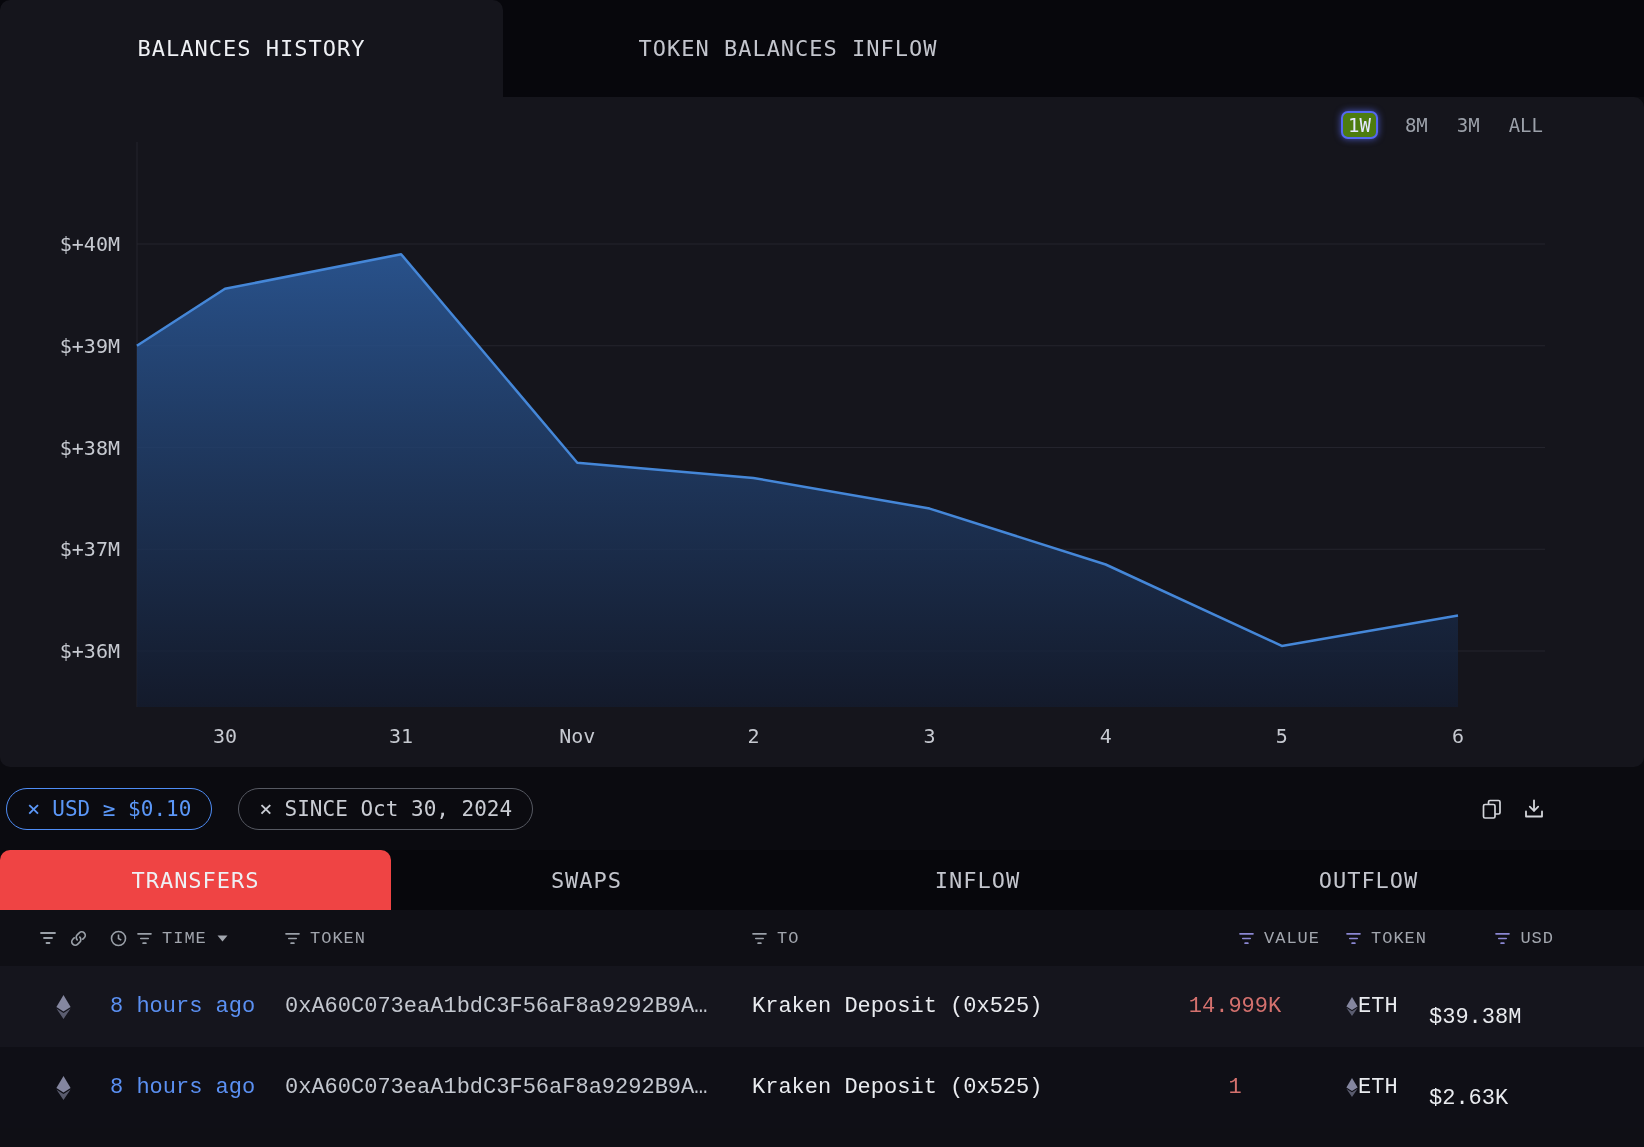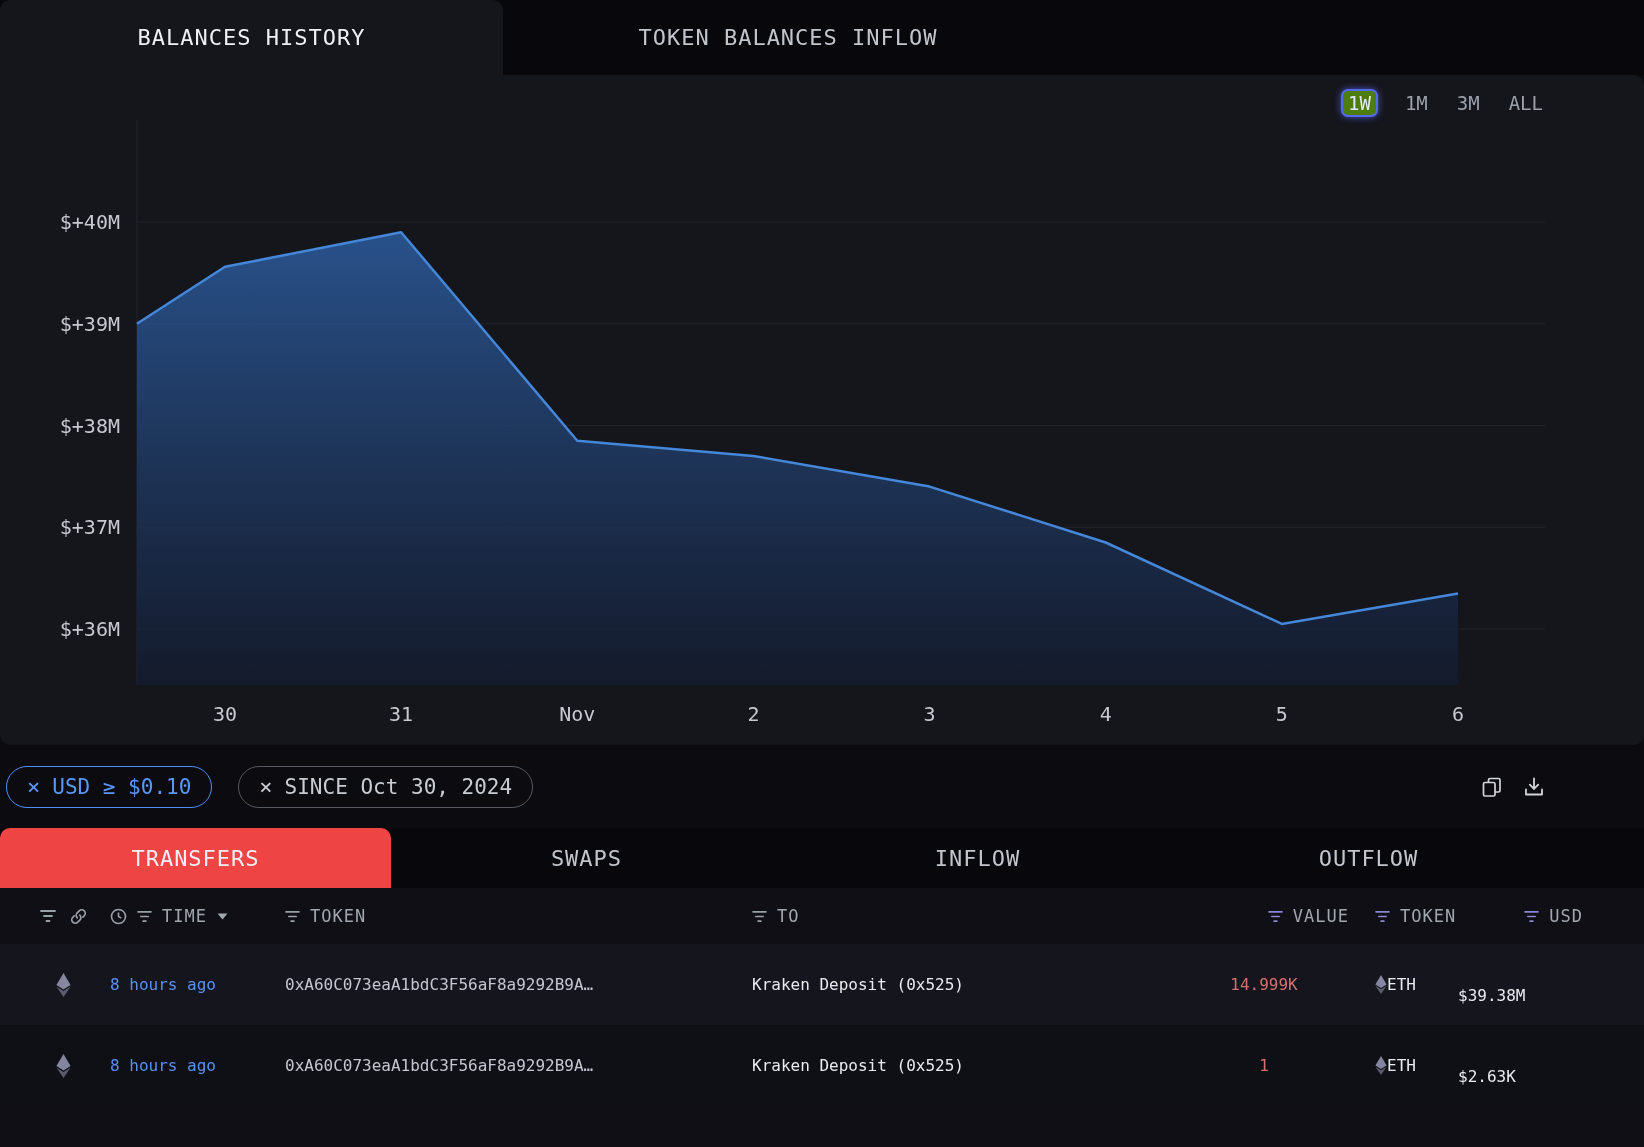--- a/index.html
+++ b/index.html
@@ -7,21 +7,21 @@
     width:1644px; height:1147px; overflow:hidden;
     background:#0b0b10;
     font-family:"DejaVu Sans Mono", monospace;
     -webkit-font-smoothing:antialiased;
   }
   svg { display:block; }
 
   
   .top-tabs {
     display:grid; grid-template-columns:503px 570px 502px 1fr;
-    height:75px; background:#07070c;
+    height:97px; background:#07070c;
   }
   .tab {
     display:flex; align-items:center; justify-content:center;
     color:#c3c5cd; font-size:22px; letter-spacing:1px; cursor:pointer;
     white-space:nowrap;
   }
   .tab.active { background:#15151c; color:#eef0f4; border-radius:10px 10px 0 0; }
 
   
   .chart-card {
@@ -65,32 +65,32 @@
   }
   .bottom-tabs .tab { font-size:22px; }
   .bottom-tabs .tab.active { background:#ef4444; }
 
   
   .table { background:#0f0f15; height:259px; }
   .thead, .trow {
     display:grid;
     grid-template-columns:74px 175px 467px 1fr 170px 109px 125px;
     align-items:center;
-    padding-left:36px; padding-right:61px;
+    padding-left:36px; padding-right:90px;font-family:Liberation Mono, monospace;
   }
   .thead { height:56px; color:#a2a6ae; font-size:17px; letter-spacing:1px; }
   .hcell { display:flex; align-items:center; gap:10px; white-space:nowrap; }
   .hcell .ficon { color:#9aa0a8; display:flex; }
   .hcell .ficon.purple { color:#8b87d2; }
   .hcell.right { justify-content:flex-end; }
   .hcell.token { padding-left:26px; }
   .h-icons { gap:14px; padding-left:4px; }
   .caret { color:#a2a6ae; }
 
-  .trow { height:81px; font-size:16px; background:#15151d; }
+  .trow { height:81px; font-size:22px; background:#15151d; }
   .trow.alt { background:#0f0f16; }
   .c-icon { padding-left:20px; color:#8b8da8; display:flex; }
   .c-time { color:#5b90f2; cursor:pointer; white-space:nowrap; }
   .c-from { color:#c3c7cf; cursor:pointer; white-space:nowrap; overflow:hidden; }
   .c-to   { color:#e9ebef; cursor:pointer; white-space:nowrap; }
   .c-value{ color:#d4716e; text-align:center; white-space:nowrap; }
   .c-token{ display:flex; align-items:center; padding-left:26px; color:#e9ebef; }
   .c-token .eth { color:#8b8da8; display:flex; }
   .c-usd  { color:#e9ebef; text-align:left; white-space:nowrap;margin-top:22px; }
 </style>
@@ -128,21 +128,21 @@
       <text x="753.42" y="646" text-anchor="middle" fill="#c6c9d0" font-size="20">2</text>
       <text x="929.56" y="646" text-anchor="middle" fill="#c6c9d0" font-size="20">3</text>
       <text x="1105.6999999999998" y="646" text-anchor="middle" fill="#c6c9d0" font-size="20">4</text>
       <text x="1281.84" y="646" text-anchor="middle" fill="#c6c9d0" font-size="20">5</text>
       <text x="1457.98" y="646" text-anchor="middle" fill="#c6c9d0" font-size="20">6</text>
       <polygon points="136.9,248.8 225.0,191.8 401.1,157.2 577.3,365.8 753.4,381.0 929.6,411.6 1105.7,467.5 1281.8,548.9 1458.0,518.4 1458.0,610 136.9,610" fill="url(#areaFill)"></polygon>
       <polyline points="136.9,248.8 225.0,191.8 401.1,157.2 577.3,365.8 753.4,381.0 929.6,411.6 1105.7,467.5 1281.8,548.9 1458.0,518.4" fill="none" stroke="#4587d8" stroke-width="2.5" stroke-linejoin="round"></polyline>
     </svg>
   <div class="range">
     <span class="opt active">1W</span>
-    <span class="opt">1M</span>
+    <span class="opt">8M</span>
     <span class="opt">3M</span>
     <span class="opt">ALL</span>
   </div>
 </div>
 
 <div class="filters-row">
   <div class="chip blue">
     <span class="x">×</span>
     <span>USD ≥ $0.10</span>
   </div>

